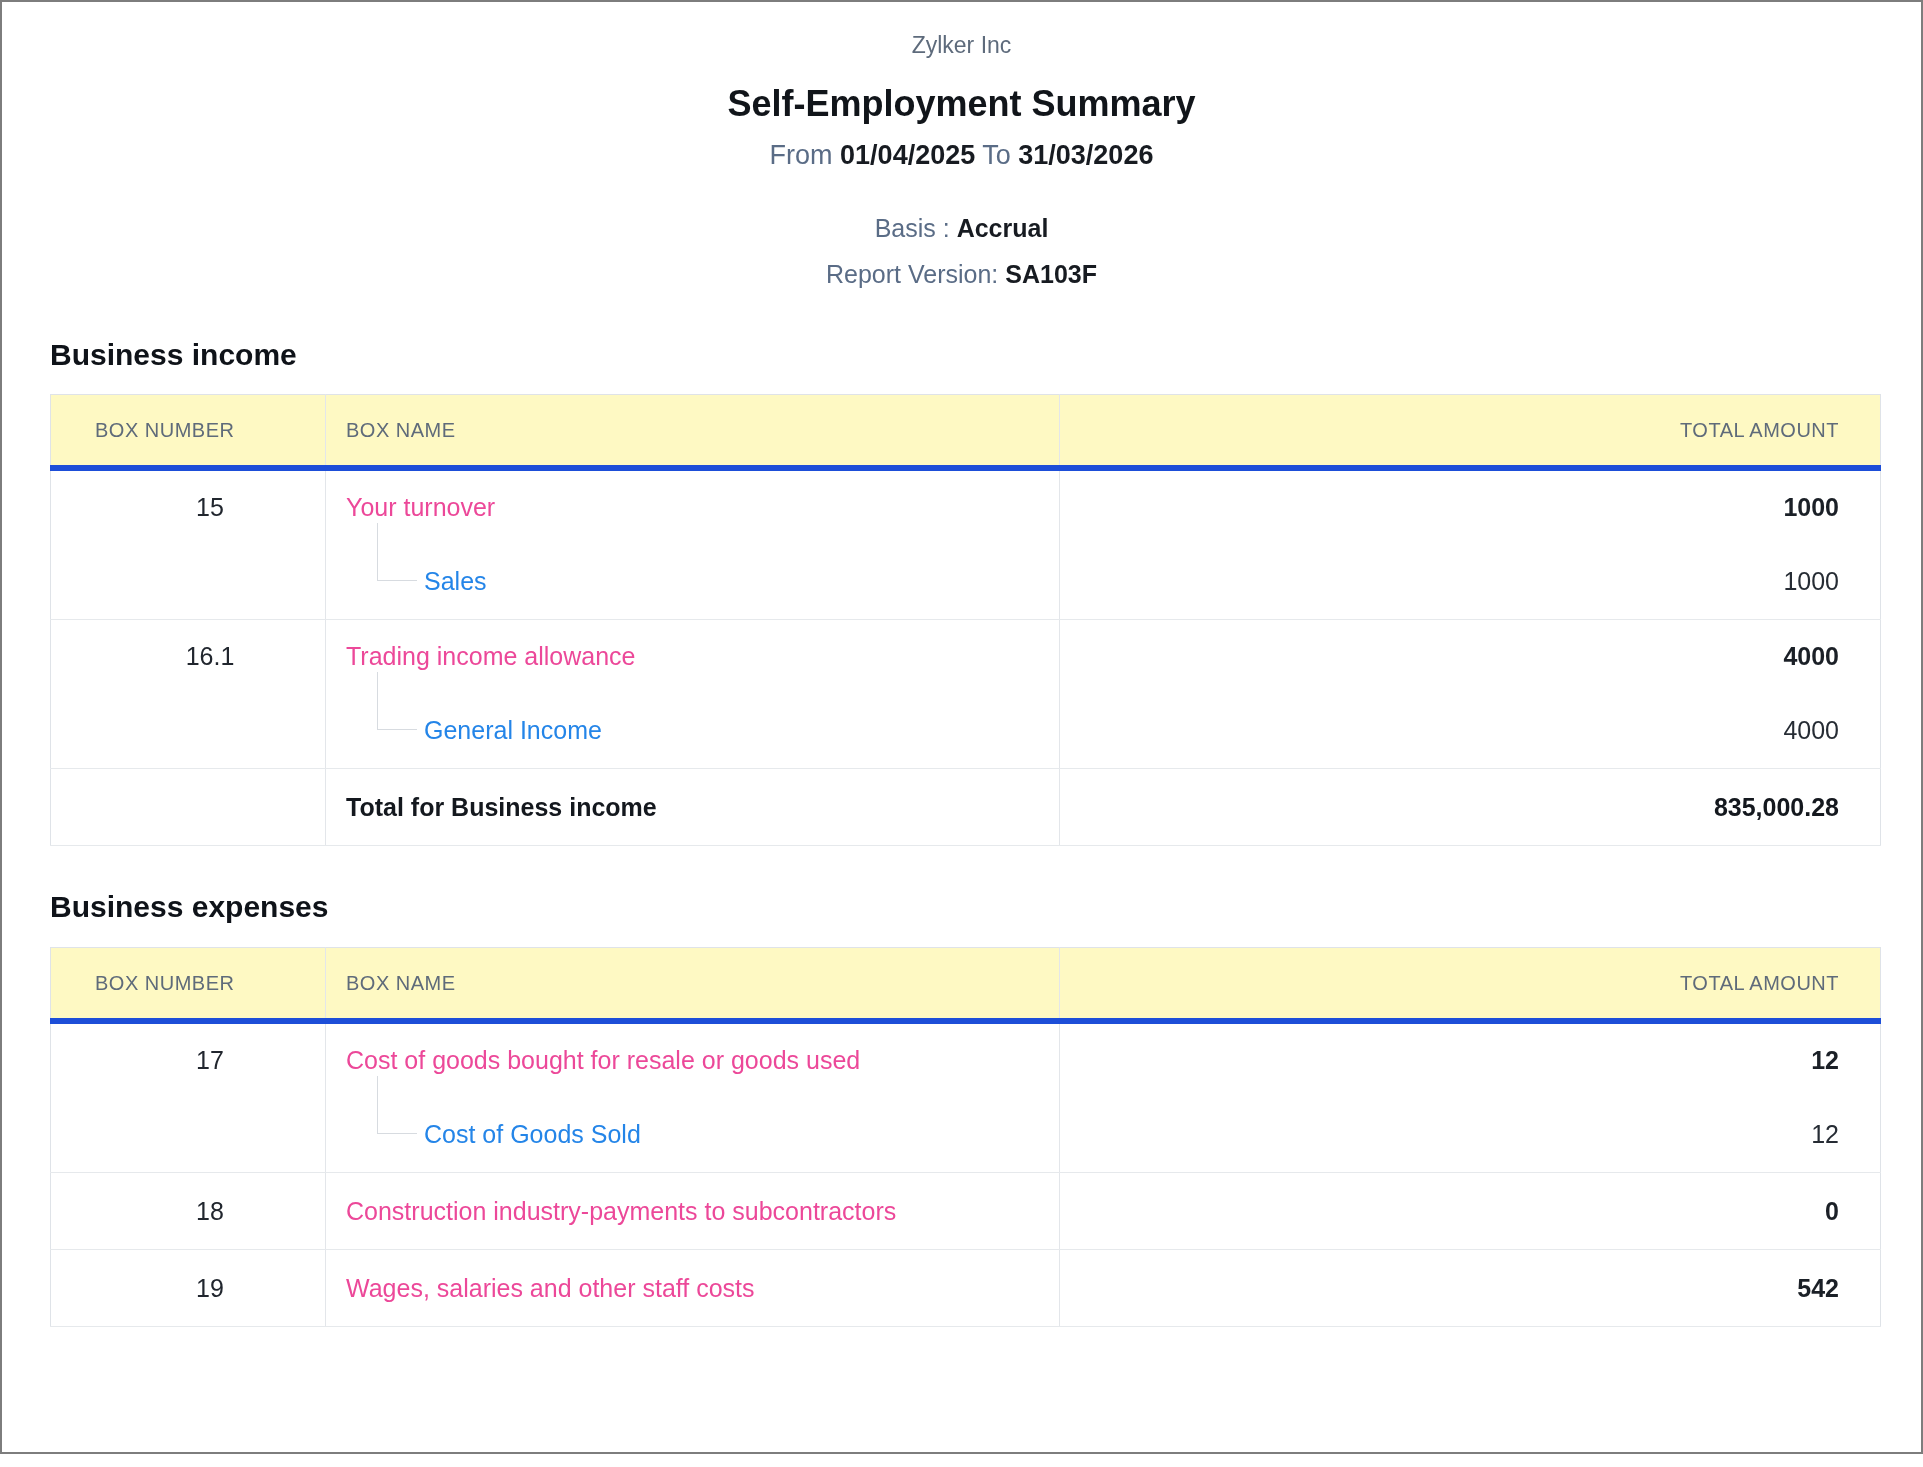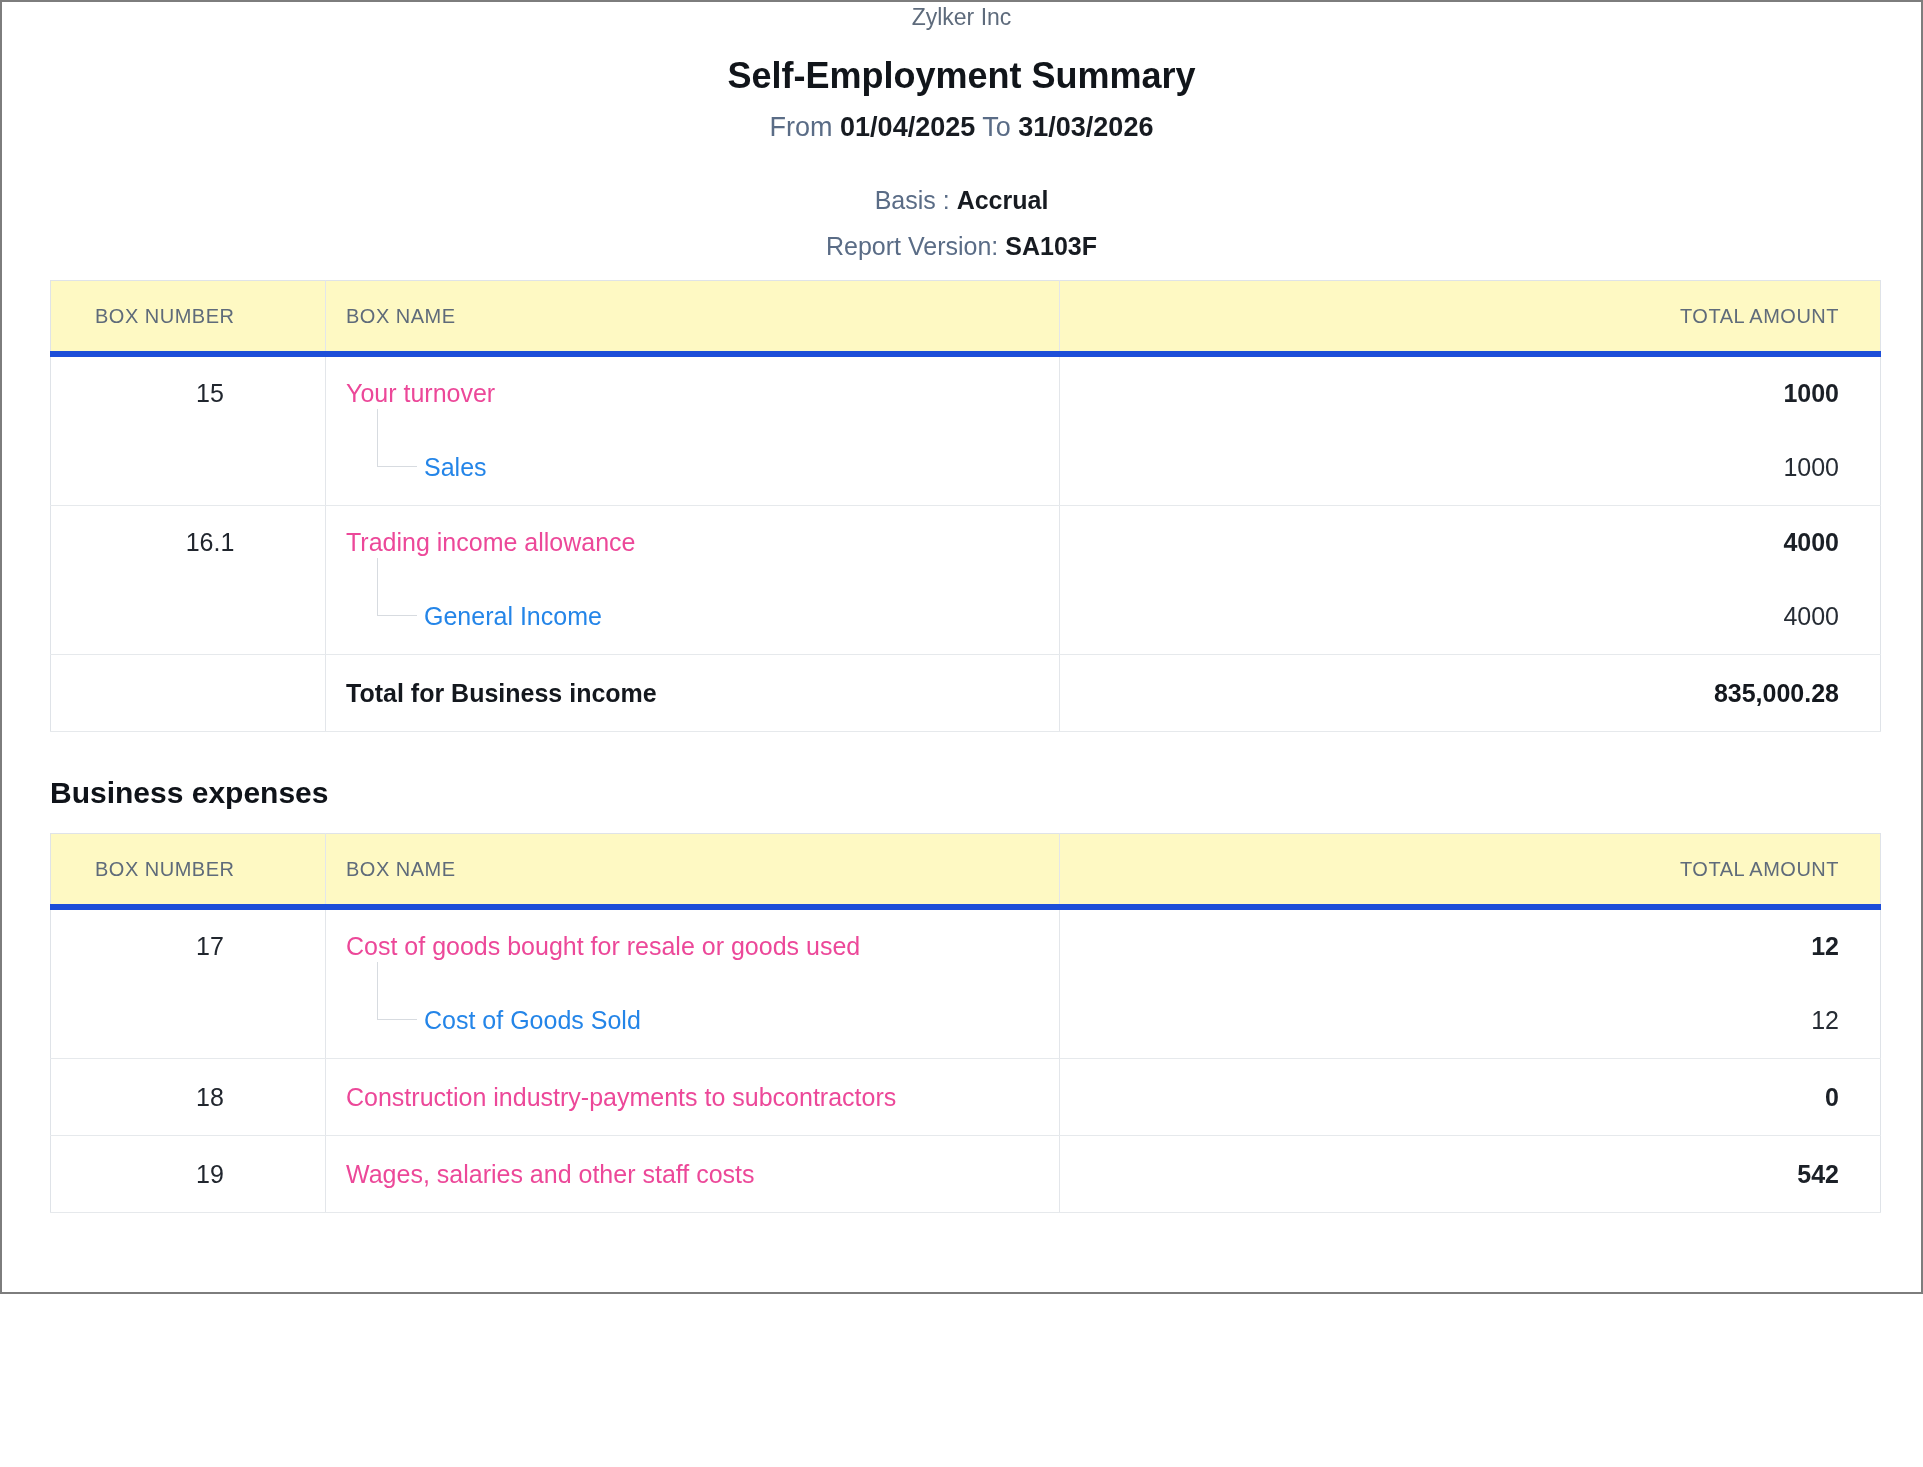--- a/index.html
+++ b/index.html
@@ -3,25 +3,25 @@
 <meta charset="utf-8">
 <style>
   * { margin: 0; padding: 0; box-sizing: border-box; }
   html, body { background: #ffffff; }
   body {
     font-family: "Liberation Sans", "DejaVu Sans", sans-serif;
     color: #21262e;
   }
   .page {
     width: 1923px;
-    height: 1294px;
+    height: 1454px;
     background: #ffffff;
     border: 2px solid #7d7d7d;
     overflow: hidden;
-    padding-top: 0;
+    padding-top: 28px;
   }
 
   
   .report-header { text-align: center; }
   .company {
     font-size: 23px;
     line-height: 30px;
     color: #5e6b7c;
   }
   .title {
@@ -150,20 +150,21 @@
     <div class="meta-basis">
       <span class="lbl">Basis :</span>
       <span class="val">Accrual</span>
     </div>
     <div class="meta-report">
       <span class="lbl">Report Version:</span>
       <span class="val">SA103F</span>
     </div>
   </header>
 
+  <h2 class="section-heading heading-income">Business income</h2>
 
   <table class="report-table">
     <colgroup>
         <col class="c-box">
         <col class="c-name">
         <col class="c-amount">
       </colgroup>
     <thead>
       <tr>
         <th class="h-box">BOX NUMBER</th>

